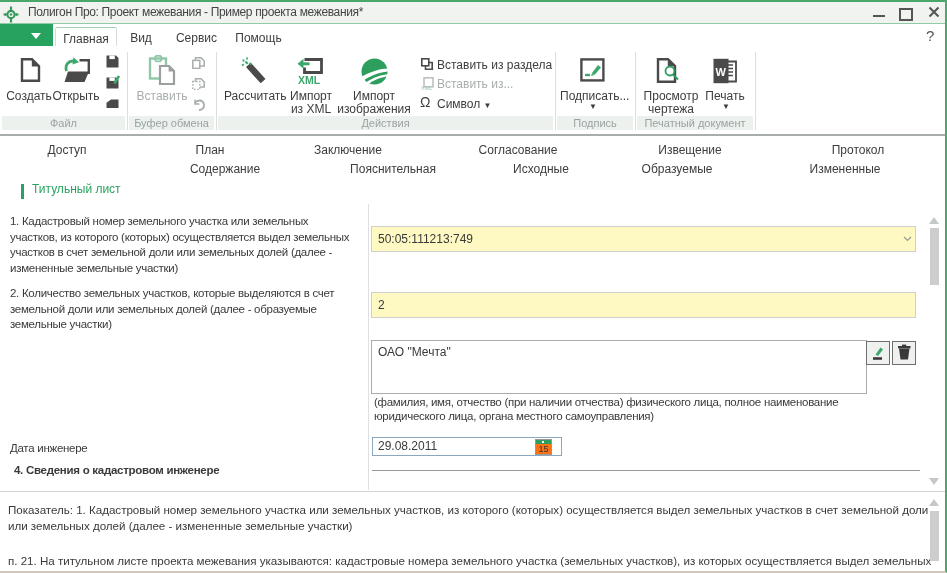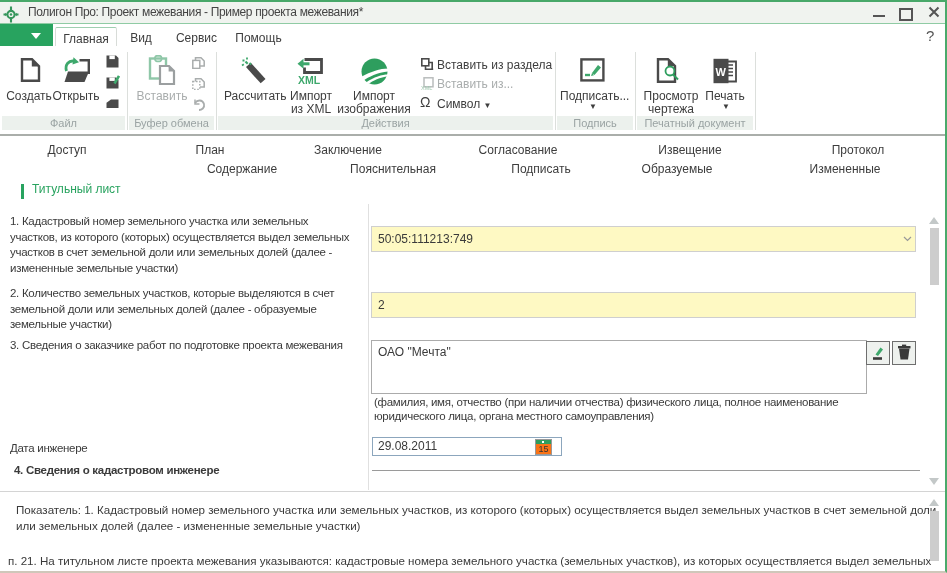--- a/index.html
+++ b/index.html
@@ -184,39 +184,38 @@
     <div class="abs" style="left:722px;top:56px;font-size:8px;color:#3d3d3d;">▼</div>
   </div>
   <div class="abs ribbon-bottom"></div>
 
   <div class="abs stab1" style="left:27px;width:80px;">Доступ</div>
   <div class="abs stab1" style="left:170px;width:80px;">План</div>
   <div class="abs stab1" style="left:308px;width:80px;">Заключение</div>
   <div class="abs stab1" style="left:478px;width:80px;">Согласование</div>
   <div class="abs stab1" style="left:650px;width:80px;">Извещение</div>
   <div class="abs stab1" style="left:818px;width:80px;">Протокол</div>
-  <div class="abs stab2" style="left:202px;width:80px;">Содержание</div>
+  <div class="abs stab2" style="left:185px;width:80px;">Содержание</div>
   <div class="abs stab2" style="left:348px;width:90px;">Пояснительная</div>
-  <div class="abs stab2" style="left:501px;width:80px;">Подписать</div>
+  <div class="abs stab2" style="left:501px;width:80px;">Исходные</div>
   <div class="abs stab2" style="left:637px;width:80px;">Образуемые</div>
   <div class="abs stab2" style="left:805px;width:80px;">Измененные</div>
   <div class="abs gbar"></div>
   <div class="abs subtab">Титульный лист</div>
 
   <div class="abs" style="left:368px;top:202px;width:1px;height:286px;background:#e0e0e0;"></div>
   <div class="abs flabel" style="left:10px;top:212px;">1. Кадастровый номер земельного участка или земельных<br>участков, из которого (которых) осуществляется выдел земельных<br>участков в счет земельной доли или земельных долей (далее -<br>измененные земельные участки)</div>
   <div class="abs yellow" style="left:371px;top:224px;width:545px;height:26px;line-height:24px;padding-left:6px;">50:05:111213:749</div>
   <svg class="abs" style="left:903px;top:234px" width="9" height="6" viewBox="0 0 9 6">
       <path d="M1 1 L4.5 4.5 L8 1" stroke="#999" fill="none" stroke-width="1.2"></path>
     </svg>
 
   <div class="abs flabel" style="left:10px;top:284px;">2. Количество земельных участков, которые выделяются в счет<br>земельной доли или земельных долей (далее - образуемые<br>земельные участки)</div>
   <div class="abs yellow" style="left:371px;top:290px;width:545px;height:26px;line-height:24px;padding-left:6px;">2</div>
 
-  <div class="abs flabel" style="left:10px;top:336px;">3. Сведения о заказчике работ по подготовке проекта межевания</div>
   <div class="abs" style="left:371px;top:338px;width:496px;height:54px;border:1px solid #ababab;box-sizing:border-box;font-size:12px;color:#3a3a3a;padding:4px 6px;">ОАО "Мечта"</div>
   <div class="abs" style="left:866px;top:339px;width:24px;height:24px;border:1px solid #6e6e6e;background:#eef1ee;box-sizing:border-box;">
     <svg width="22" height="22" viewBox="0 0 22 22">
       <path d="M6 16.5 h9" stroke="#3a3a3a" stroke-width="2.6"></path>
       <path d="M8.5 12.5 L13.5 5.5 L16 7.5 L11 14 Z" fill="#3ea86c"></path>
     </svg>
   </div>
   <div class="abs" style="left:892px;top:339px;width:24px;height:24px;border:1px solid #6e6e6e;background:#eef1ee;box-sizing:border-box;">
     <svg width="22" height="22" viewBox="0 0 22 22">
       <path d="M6 6.5 H16.5 L15 17.5 H7.5 Z" fill="#3a3a3a"></path>
@@ -236,17 +235,17 @@
   </div>
 
   <div class="abs flabel" style="left:14px;top:461px;font-weight:bold;">4. Сведения о кадастровом инженере</div>
   <div class="abs" style="left:372px;top:468px;width:548px;height:1px;background:#9a9a9a;"></div>
 
   <div class="abs tri-up" style="left:929px;top:215px;"></div>
   <div class="abs sb-thumb" style="left:930px;top:226px;width:9px;height:57px;"></div>
   <div class="abs tri-dn" style="left:929px;top:476px;"></div>
 
   <div class="abs bpanel"></div>
-  <div class="abs btext" style="left:8px;top:500px;margin-left:8px;">Показатель: 1. Кадастровый номер земельного участка или земельных участков, из которого (которых) осуществляется выдел земельных участков в счет земельной доли<br>или земельных долей (далее - измененные земельные участки)</div>
+  <div class="abs btext" style="left:8px;top:500px;">Показатель: 1. Кадастровый номер земельного участка или земельных участков, из которого (которых) осуществляется выдел земельных участков в счет земельной доли<br>или земельных долей (далее - измененные земельные участки)</div>
   <div class="abs btext" style="left:8px;top:551px;">п. 21. На титульном листе проекта межевания указываются: кадастровые номера земельного участка (земельных участков), из которых осуществляется выдел земельных</div>
   <div class="abs tri-up" style="left:929px;top:497px;"></div>
   <div class="abs sb-thumb" style="left:930px;top:509px;width:9px;height:50px;"></div>
 </div>
 
 </body></html>

